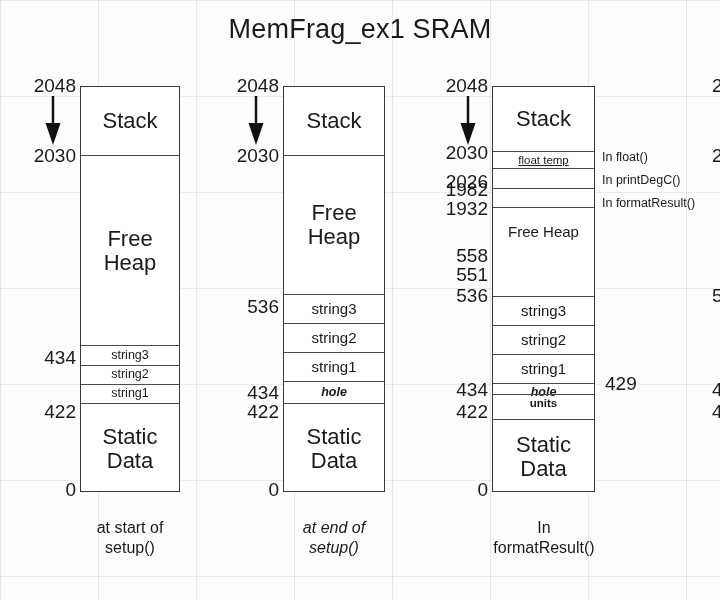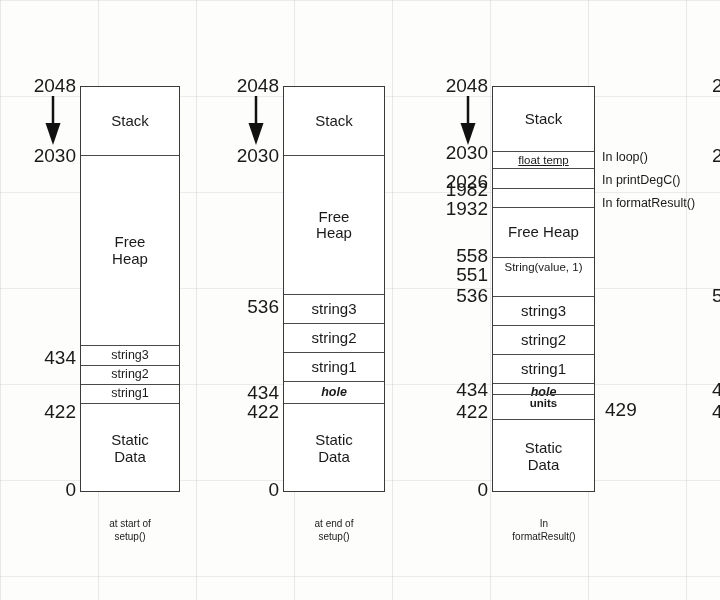--- a/index.html
+++ b/index.html
@@ -61,21 +61,21 @@
     width: 100%;
     display: flex;
     align-items: center;
     justify-content: center;
     text-align: center;
     line-height: 1.08;
     white-space: nowrap;
     overflow: hidden;
   }
   .seg.divider-top { border-top: 1.3px solid #4a4a4a; }
-  .seg-lg   { font-size: 15px; }
+  .seg-lg   { font-size: 22px; }
   .seg-md   { font-size: 15px; }
   .seg-sm   { font-size: 12.5px; }
   .seg-xs   { font-size: 11.5px; }
   .seg-hole { font-size: 12.5px; font-weight: bold; font-style: italic; }
   .seg-two-line { flex-direction: column; }
 
   .addr {
     position: absolute;
     text-align: right;
     font-size: 19px;
@@ -91,39 +91,40 @@
   }
   .note {
     position: absolute;
     font-size: 12.5px;
     white-space: nowrap;
     line-height: 1;
   }
   .caption {
     position: absolute;
     text-align: center;
-    font-size: 10px;
+    font-size: 16px;
     line-height: 1.25;
     white-space: pre-line;
   }
   .arrow {
     position: absolute;
   }
   .clip-col {
     position: absolute;
     overflow: hidden;
   }
 </style>
 </head>
 <body>
 
 <div id="canvas">
 
   <div id="grid"></div>
 
+  <div id="title">MemFrag_ex1 SRAM</div>
 
   <div class="column">
 
     <div class="addr" style="left:16px; top:76px; width:60px;">2048</div>
     <div class="addr" style="left:16px; top:146px; width:60px;">2030</div>
     <div class="addr" style="left:16px; top:348px; width:60px;">434</div>
     <div class="addr" style="left:16px; top:402px; width:60px;">422</div>
     <div class="addr" style="left:16px; top:480px; width:60px;">0</div>
 
     <svg class="arrow" style="left:42px; top:95px;" width="22" height="52" viewBox="0 0 22 52">
@@ -165,62 +166,61 @@
       <div class="seg seg-lg seg-two-line divider-top" style="top:68px; height:139px; white-space:pre-line;">Free
 Heap</div>
       <div class="seg seg-md divider-top" style="top:207px; height:29px;">string3</div>
       <div class="seg seg-md divider-top" style="top:236px; height:29px;">string2</div>
       <div class="seg seg-md divider-top" style="top:265px; height:29px;">string1</div>
       <div class="seg seg-hole divider-top" style="top:294px; height:22px;">hole</div>
       <div class="seg seg-lg seg-two-line divider-top" style="top:316px; height:90px; white-space:pre-line;">Static
 Data</div>
     </div>
 
-    <div class="caption" style="left:264px; top:518px; width:140px;">at end of
+    <div class="caption" style="left:264px; top:518px; width:140px;font-style:italic;">at end of
 setup()</div>
   </div>
 
   <div class="column">
 
     <div class="addr" style="left:428px; top:76px; width:60px;">2048</div>
     <div class="addr" style="left:428px; top:143px; width:60px;">2030</div>
     <div class="addr" style="left:428px; top:156px; width:60px;margin-top:16px;">2026</div>
     <div class="addr" style="left:428px; top:180px; width:60px;">1982</div>
     <div class="addr" style="left:428px; top:199px; width:60px;text-align:right;">1932</div>
     <div class="addr" style="left:428px; top:246px; width:60px;">558</div>
     <div class="addr" style="left:428px; top:265px; width:60px;">551</div>
     <div class="addr" style="left:428px; top:286px; width:60px;">536</div>
     <div class="addr" style="left:428px; top:380px; width:60px;">434</div>
     <div class="addr" style="left:428px; top:402px; width:60px;">422</div>
     <div class="addr" style="left:428px; top:480px; width:60px;">0</div>
 
-    <div class="addr-right" style="left:605px; top:400px; width:60px;">429</div>
+    <div class="addr-right" style="left:605px; top:374px; width:60px;">429</div>
 
     <svg class="arrow" style="left:457px; top:95px;" width="22" height="52" viewBox="0 0 22 52">
       <line x1="11" y1="1" x2="11" y2="30" stroke="#111" stroke-width="2.5"></line>
       <polygon points="3.5,28 18.5,28 11,50" fill="#111"></polygon>
     </svg>
 
     <div class="membox" style="left:492px; top:86px; width:103px; height:406px;">
       <div class="seg seg-lg" style="top:0px; height:64px;">Stack</div>
       <div class="seg seg-xs divider-top" style="top:64px; height:17px;text-decoration:underline;">float temp</div>
       <div class="seg seg-xs divider-top" style="top:81px; height:20px;"></div>
       <div class="seg seg-xs divider-top" style="top:101px; height:19px;"></div>
       <div class="seg seg-md divider-top" style="top:120px; height:50px;">Free Heap</div>
-      <div class="seg seg-xs divider-top" style="top:170px; height:19px;">String(value, 1)</div>
       <div class="seg seg-md divider-top" style="top:209px; height:29px;">string3</div>
       <div class="seg seg-md divider-top" style="top:238px; height:29px;">string2</div>
       <div class="seg seg-md divider-top" style="top:267px; height:29px;">string1</div>
       <div class="seg seg-hole divider-top" style="top:296px; height:18px;">hole</div>
       <div class="seg seg-xs divider-top" style="top:307px; height:18px;font-weight:bold;">units</div>
       <div class="seg seg-lg seg-two-line divider-top" style="top:332px; height:74px; white-space:pre-line;">Static
 Data</div>
     </div>
 
-    <div class="note" style="left:602px; top:151px;">In loop()</div>
+    <div class="note" style="left:602px; top:151px;">In float()</div>
     <div class="note" style="left:602px; top:174px;">In printDegC()</div>
     <div class="note" style="left:602px; top:197px;">In formatResult()</div>
 
     <div class="caption" style="left:468px; top:518px; width:152px;">In
 formatResult()</div>
   </div>
 
   <div class="clip-col" style="left:708px; top:0px; width:12px; height:600px;">
     <div class="addr" style="left:4px; top:76px; width:60px; text-align:left;">2048</div>
     <div class="addr" style="left:4px; top:146px; width:60px; text-align:left;">2030</div>

